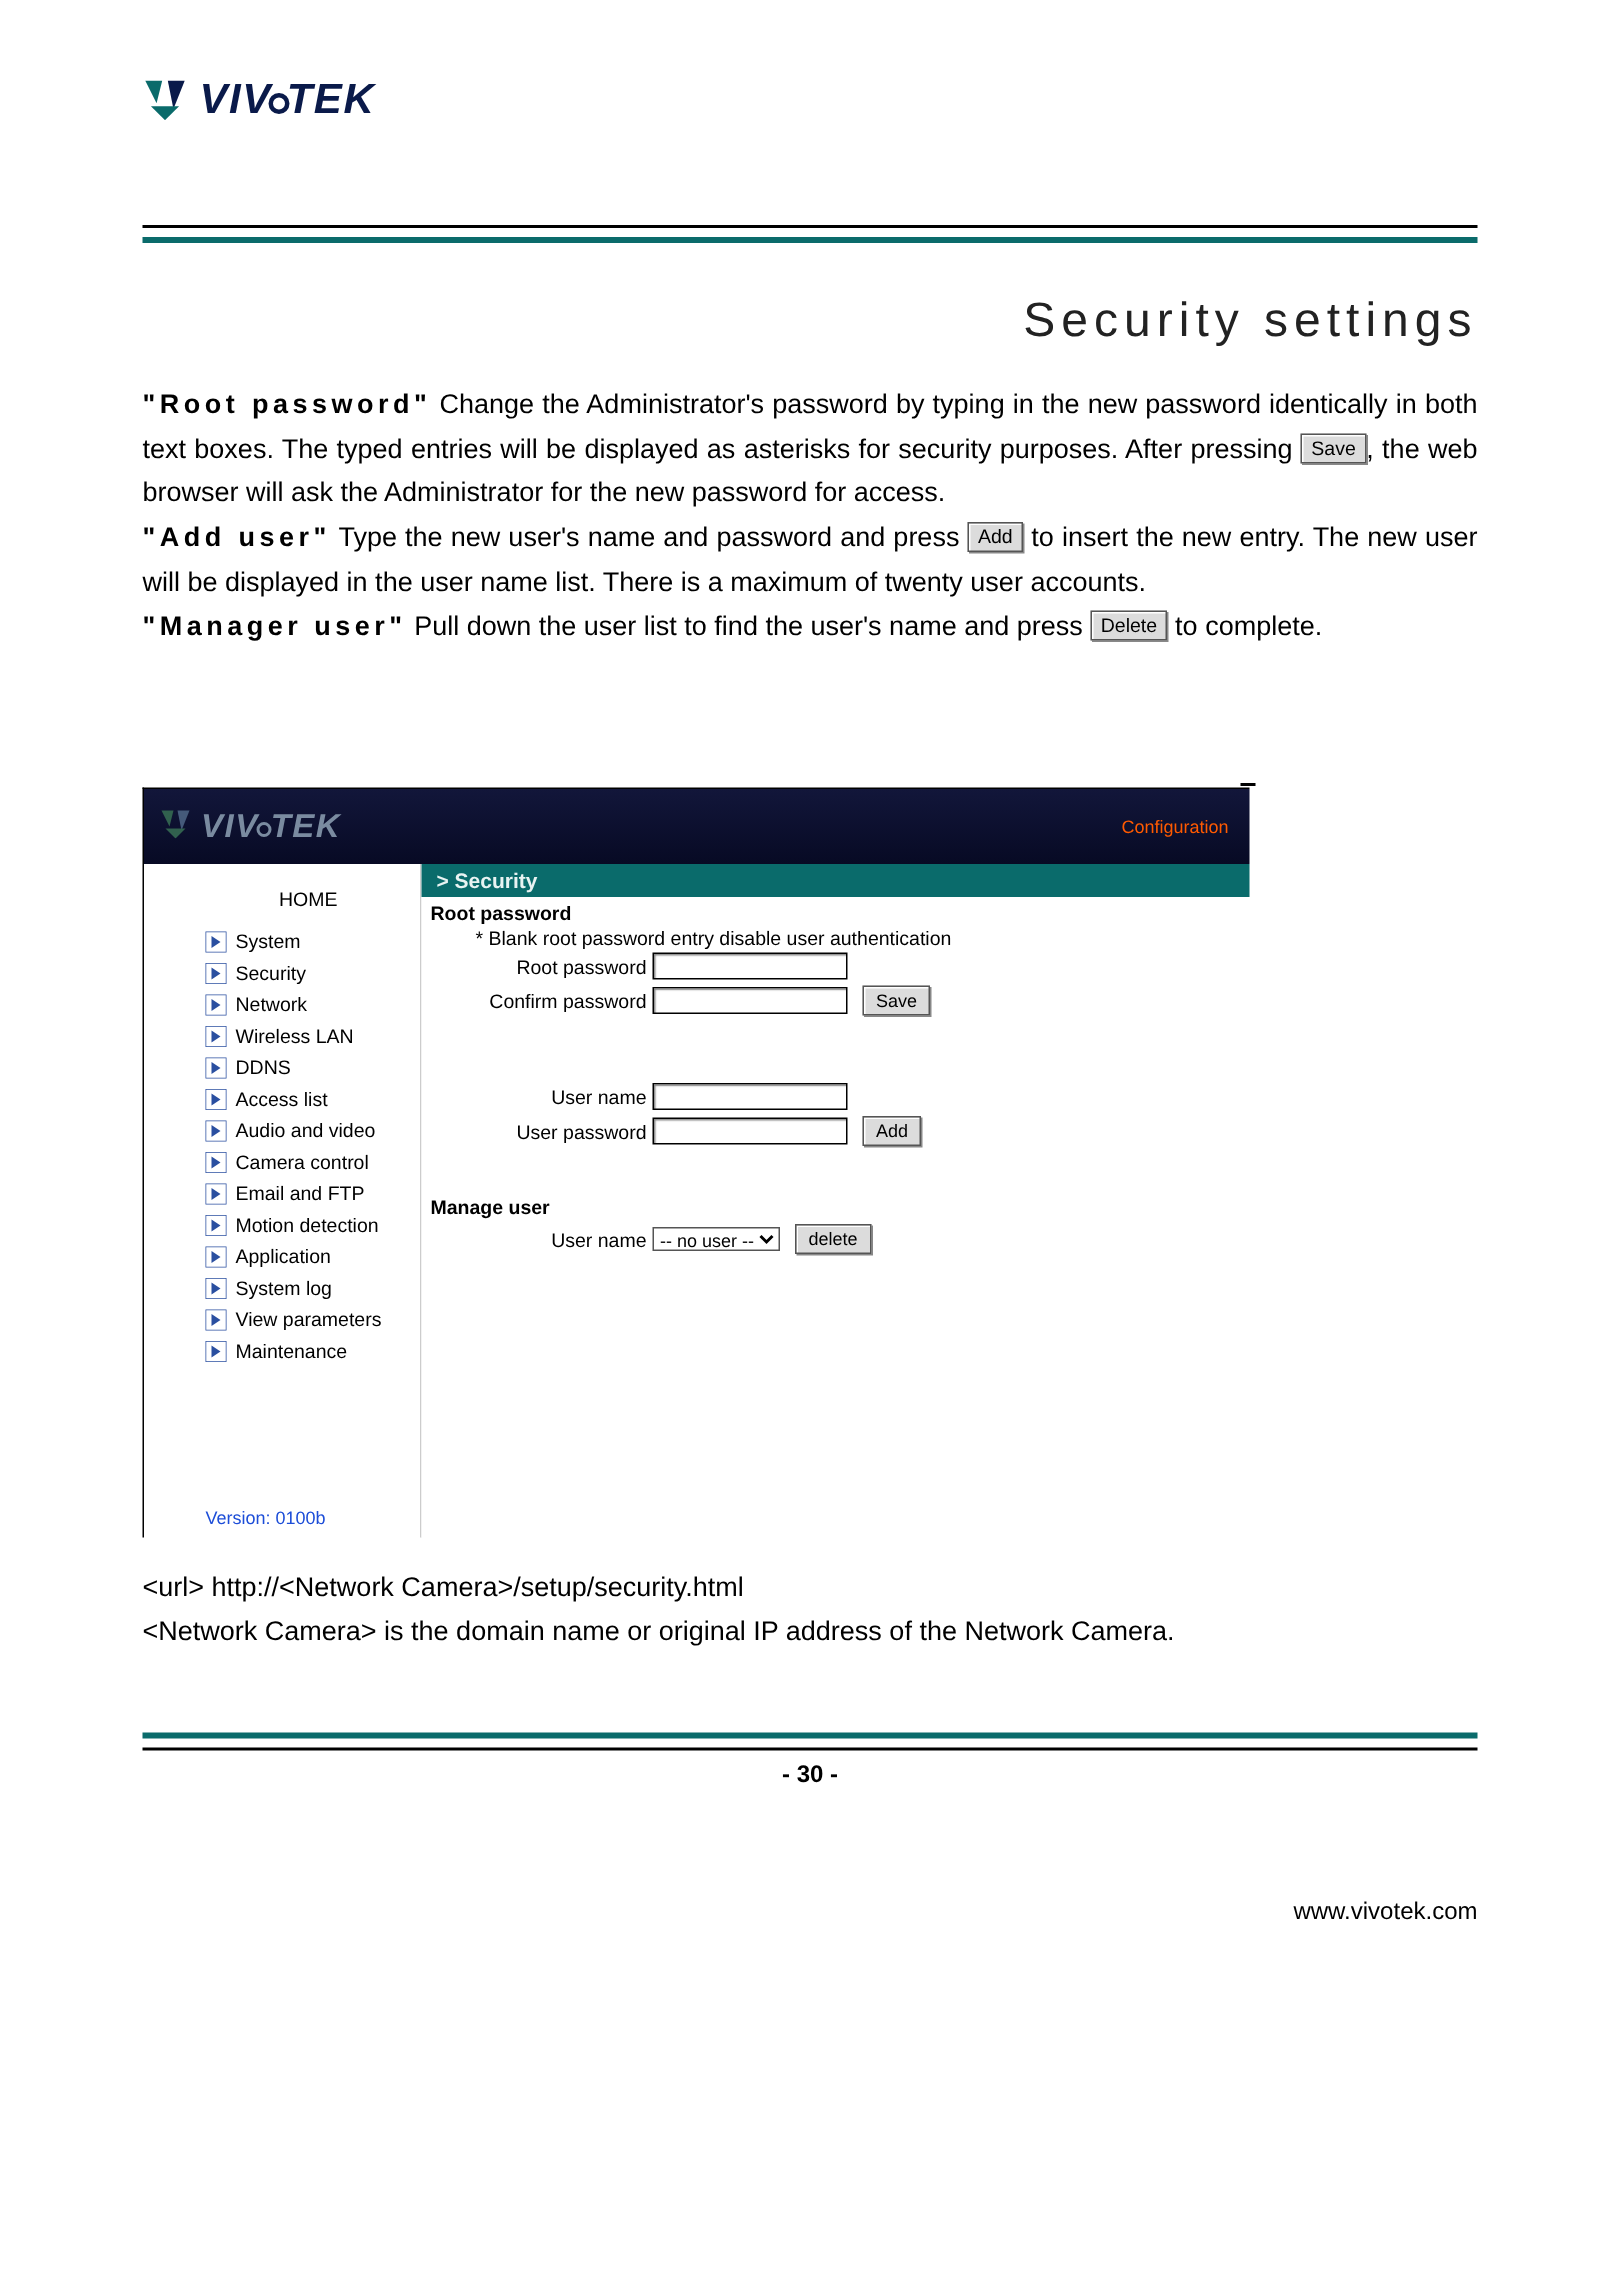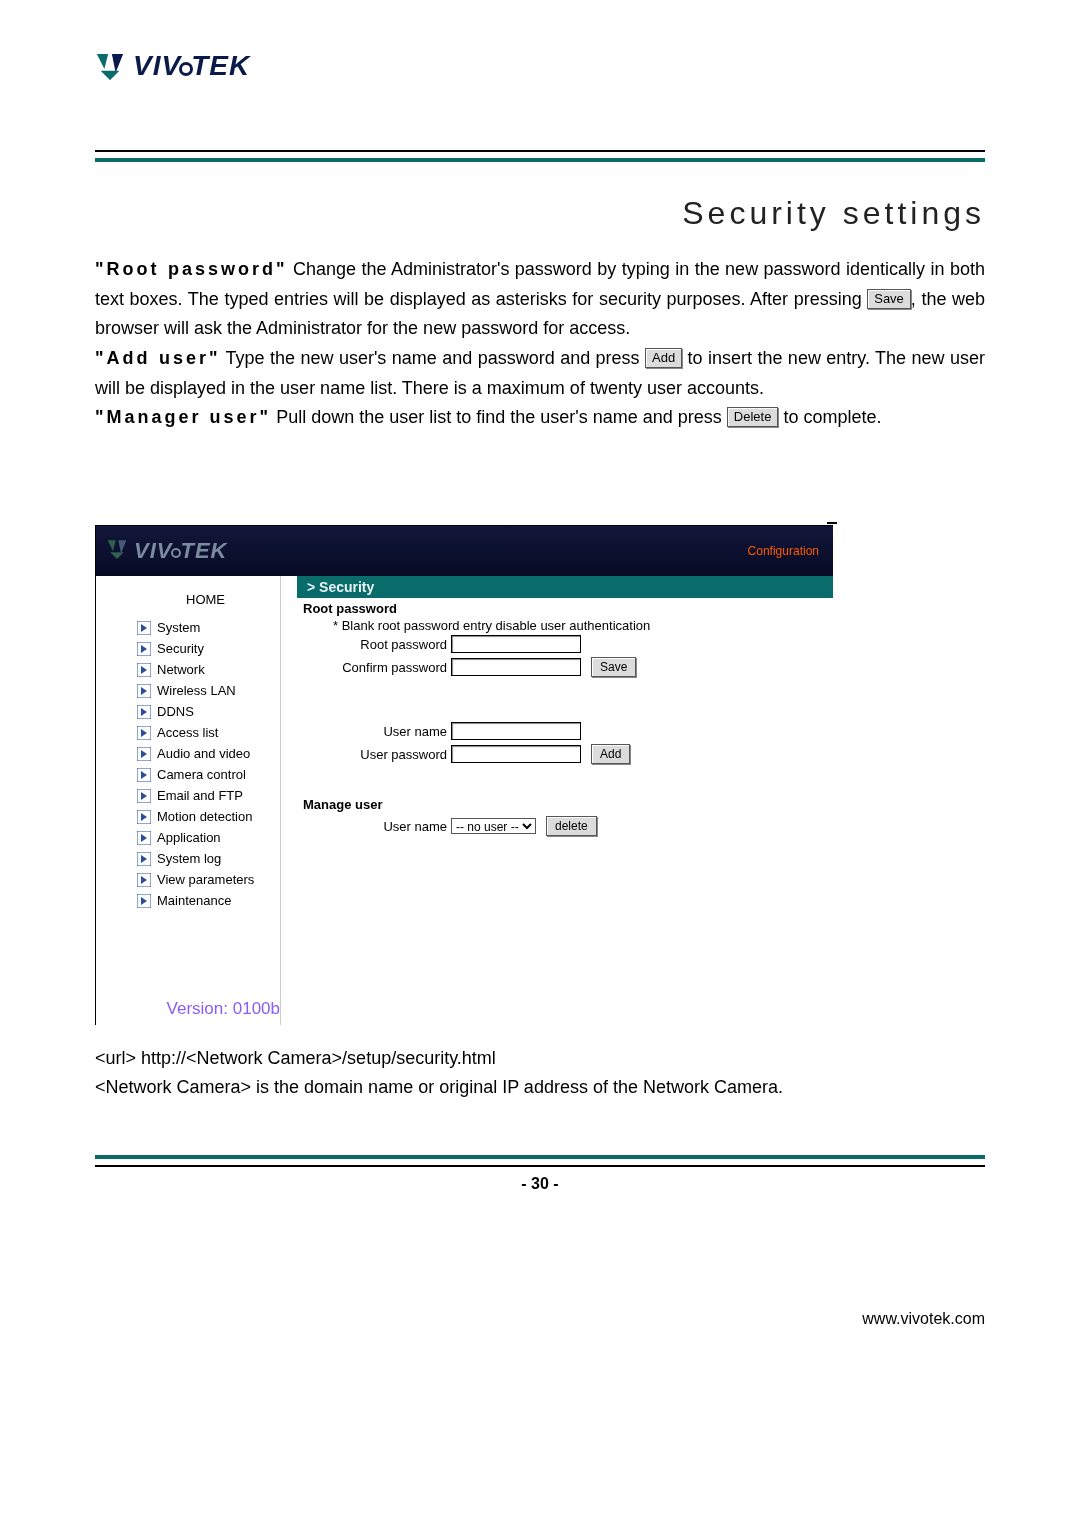--- a/index.html
+++ b/index.html
@@ -173,33 +173,31 @@
     gap: 6px;
     padding: 3px 6px 3px 6px;
   }
   .bullet-icon {
     width: 14px; height: 14px;
     flex: 0 0 14px;
   }
   .bullet-icon svg { display: block; }
   .side-spacer { flex: 1; }
   .version {
-    font-size: 17px;
+    font-size: 12px;
     padding: 8px 0 0 6px;
-    color: #8b5cf6;
-    text-align: right;
+    color: #1d4ed8;
   }
 
   
   .content {
     flex: 1;
     font-family: Tahoma, Verdana, sans-serif;
     font-size: 14px;
     background: #fff;
-    margin-left: 16px;
   }
   .crumb {
     background: var(--teal);
     color: #e8f3f2;
     padding: 3px 10px;
     font-size: 14px;
     font-weight: bold;
   }
   .section {
     padding: 1px 6px 6px 6px;
@@ -270,21 +268,21 @@
   .pagenum {
     position: absolute;
     top: 1175px;
     left: 0; right: 0;
     text-align: center;
     font-weight: bold;
     font-size: 16px;
   }
   .footer-url {
     position: absolute;
-    top: 1310px;
+    top: 1266px;
     right: var(--page-pad-r);
     font-size: 16px;
   }
 </style>
 </head>
 <body>
 
 <div class="logo-top">
   <span class="logo-mark">
     <svg viewBox="0 0 32 30">

